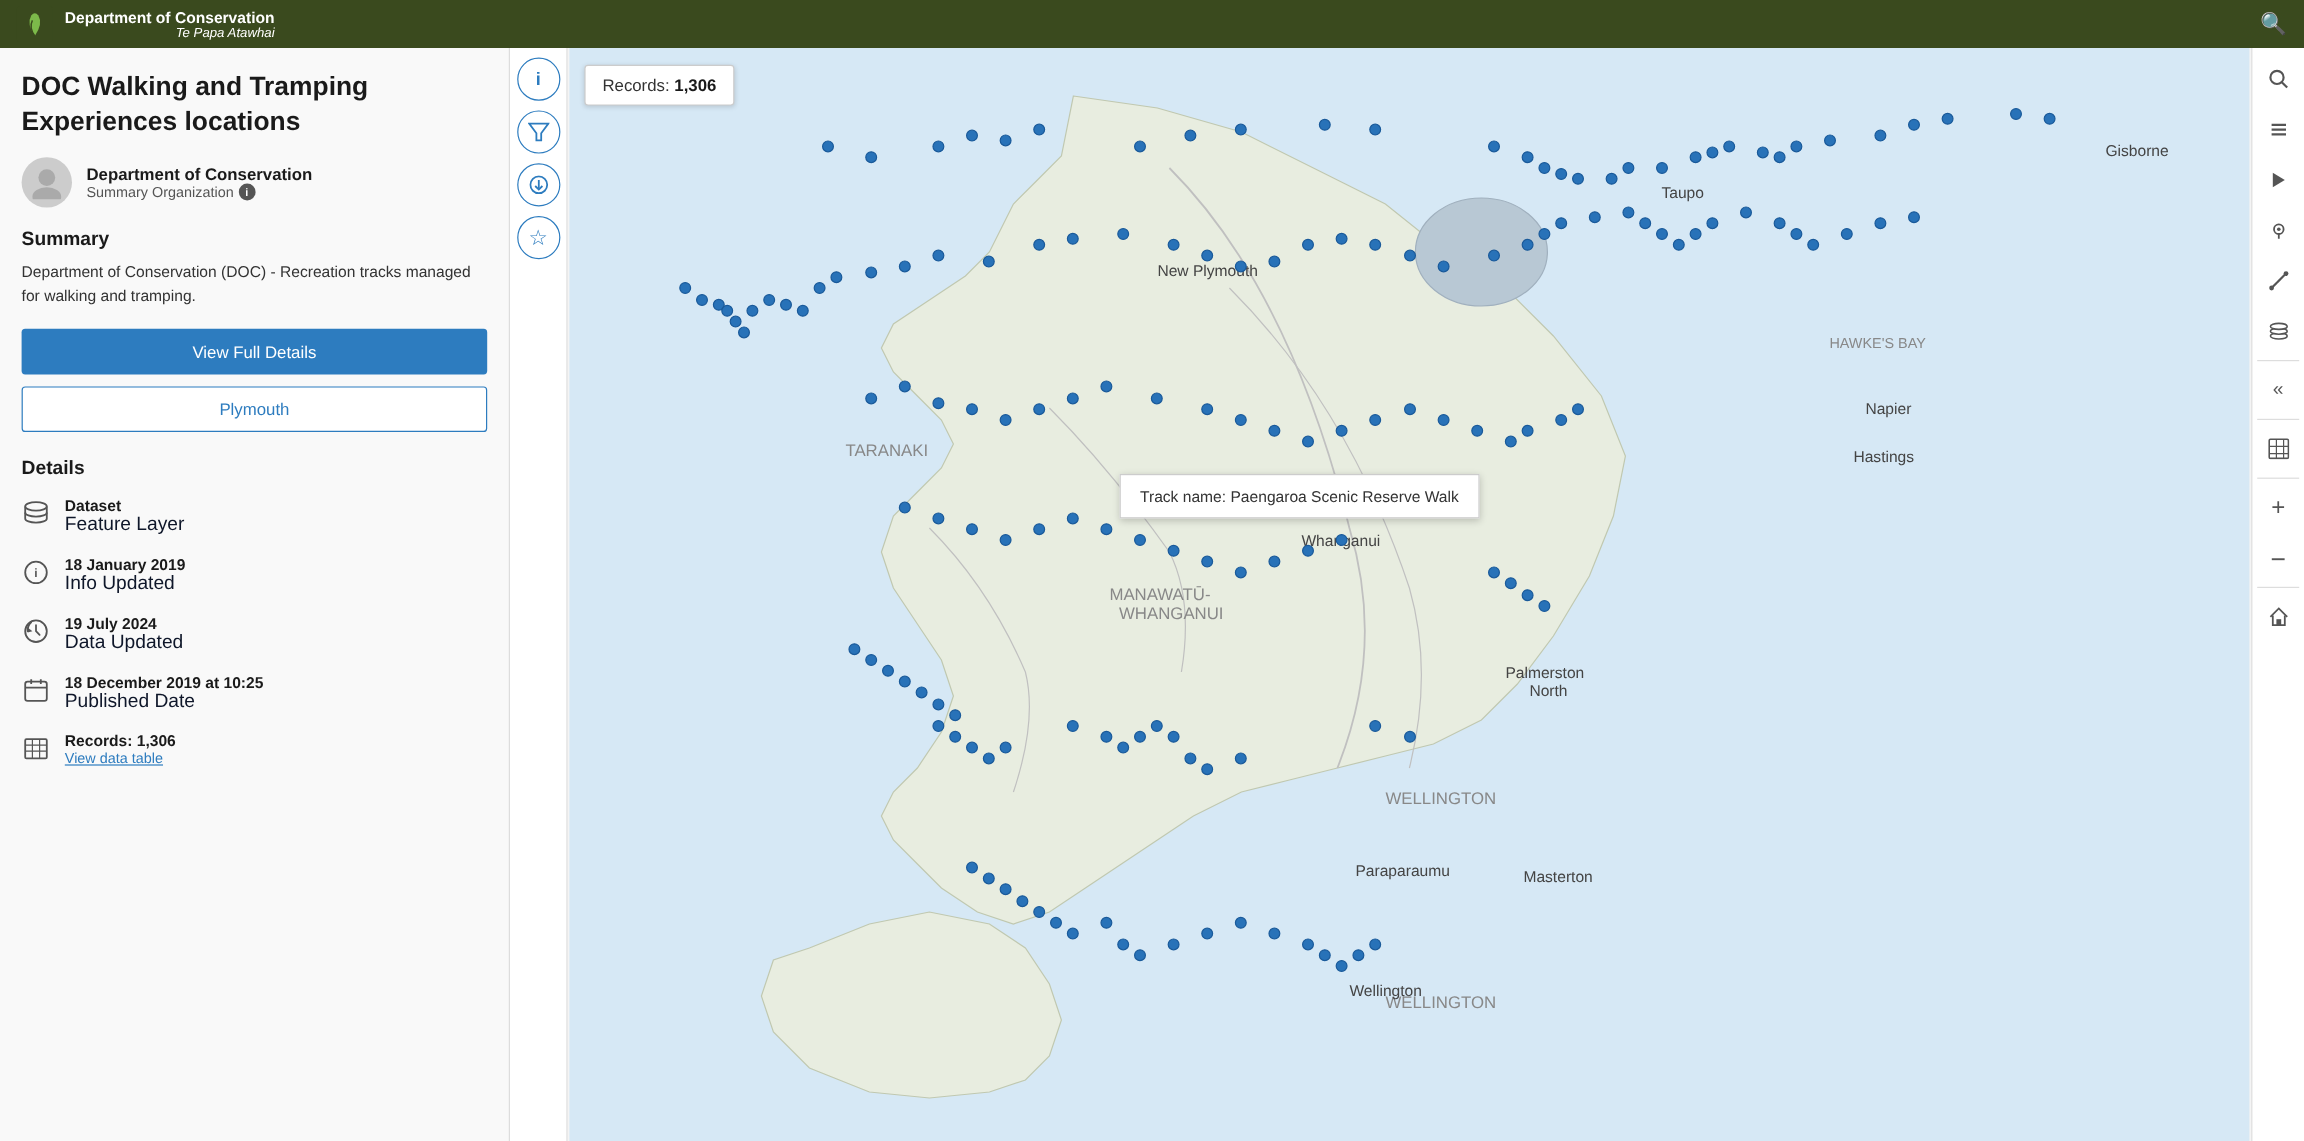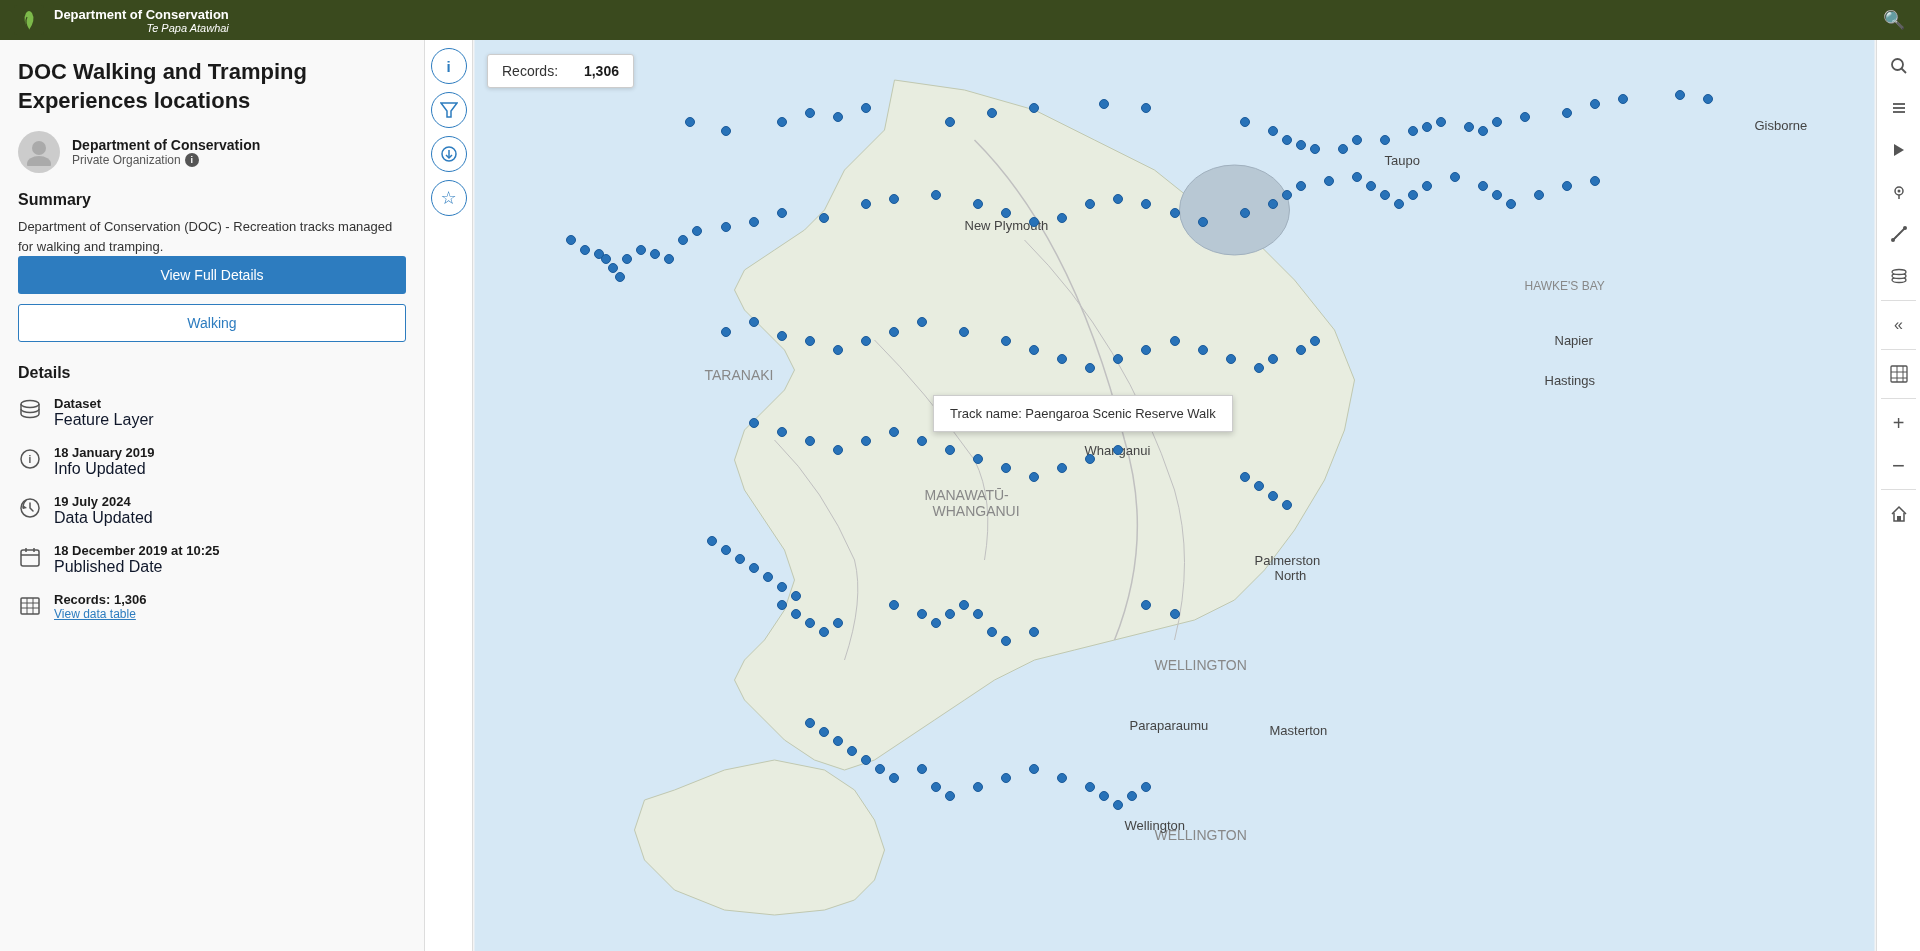--- a/index.html
+++ b/index.html
@@ -40,21 +40,21 @@
     .org-avatar { width: 42px; height: 42px; border-radius: 50%; background: #ccc; display: flex; align-items: center; justify-content: center; flex-shrink: 0; }
     .org-avatar svg { width: 28px; height: 28px; }
     .org-info .org-name-main { font-size: 14px; font-weight: 700; color: #1a1a1a; }
     .org-info .org-type { font-size: 12px; color: #555; display: flex; align-items: center; gap: 4px; }
     .org-info .info-badge {
       display: inline-flex; align-items: center; justify-content: center;
       width: 14px; height: 14px; border-radius: 50%; background: #555; color: white; font-size: 9px; font-weight: bold;
     }
 
     .summary-title { font-size: 16px; font-weight: 700; color: #1a1a1a; margin-bottom: 8px; }
-    .summary-text { font-size: 13px; color: #333; line-height: 1.5; }
+    .summary-text { font-size: 13px; color: #333; line-height: 1.5; margin-bottom: 18px; }
 
     .btn-view-full {
       display: block; width: 100%; padding: 11px; background: #2d7cbf; color: white;
       border: none; border-radius: 3px; font-size: 14px; font-weight: 500; cursor: pointer; text-align: center;
       margin-bottom: 10px;
     }
     .btn-download {
       display: block; width: 100%; padding: 10px; background: white; color: #2d7cbf;
       border: 1.5px solid #2d7cbf; border-radius: 3px; font-size: 14px; font-weight: 500; cursor: pointer; text-align: center;
       margin-bottom: 22px;
@@ -93,21 +93,21 @@
     
     .map-svg { position: absolute; top: 0; left: 0; width: 100%; height: 100%; }
 
     
     .records-badge {
       position: absolute; top: 14px; left: 14px;
       background: white; border: 1px solid #ccc; padding: 8px 14px;
       font-size: 14px; color: #333; border-radius: 3px; z-index: 10;
       box-shadow: 0 1px 4px rgba(0,0,0,0.15);
     }
-    .records-badge strong { color: #1a1a1a; margin-left: 22px; }
+    .records-badge strong { color: #1a1a1a; }
 
     
     .map-tooltip {
       position: absolute; top: 355px; left: 460px;
       background: white; border: 1px solid #ccc; padding: 10px 16px;
       font-size: 13px; color: #333; z-index: 20; box-shadow: 0 2px 6px rgba(0,0,0,0.2);
       white-space: nowrap;
     }
 
     
@@ -165,31 +165,31 @@
     <div class="org-row">
       <div class="org-avatar">
         <svg viewBox="0 0 28 28">
           <circle cx="14" cy="10" r="7" fill="#aaa"></circle>
           <ellipse cx="14" cy="26" rx="12" ry="8" fill="#aaa"></ellipse>
         </svg>
       </div>
       <div class="org-info">
         <div class="org-name-main">Department of Conservation</div>
         <div class="org-type">
-          <span>Private Organization</span>
+          <span>Summary Organization</span>
           <span class="info-badge">i</span>
         </div>
       </div>
     </div>
 
     <div class="summary-title">Summary</div>
     <p class="summary-text">Department of Conservation (DOC) - Recreation tracks managed for walking and tramping.</p>
 
     <button class="btn-view-full">View Full Details</button>
-    <button class="btn-download">Walking</button>
+    <button class="btn-download">Plymouth</button>
 
     <div class="details-title">Details</div>
 
     <div class="detail-item">
       <div class="detail-icon">
         <svg width="22" height="22" viewBox="0 0 22 22">
           <ellipse cx="11" cy="5" rx="9" ry="3.5" fill="none" stroke="#555" stroke-width="1.5"></ellipse>
           <path d="M2 5v5c0 2 4 3.5 9 3.5s9-1.5 9-3.5V5" fill="none" stroke="#555" stroke-width="1.5"></path>
           <path d="M2 10v5c0 2 4 3.5 9 3.5s9-1.5 9-3.5V10" fill="none" stroke="#555" stroke-width="1.5"></path>
         </svg>

